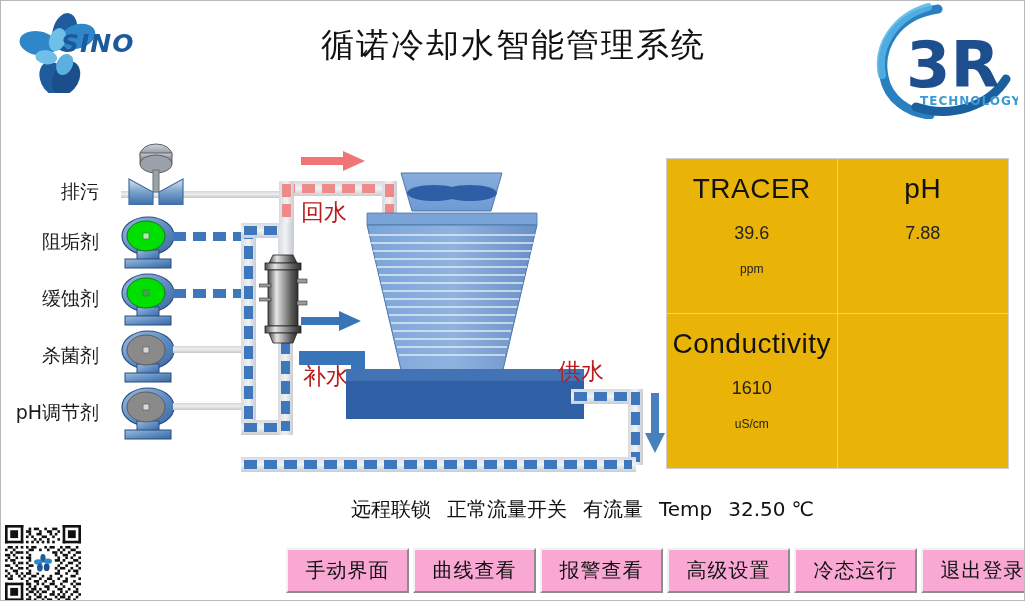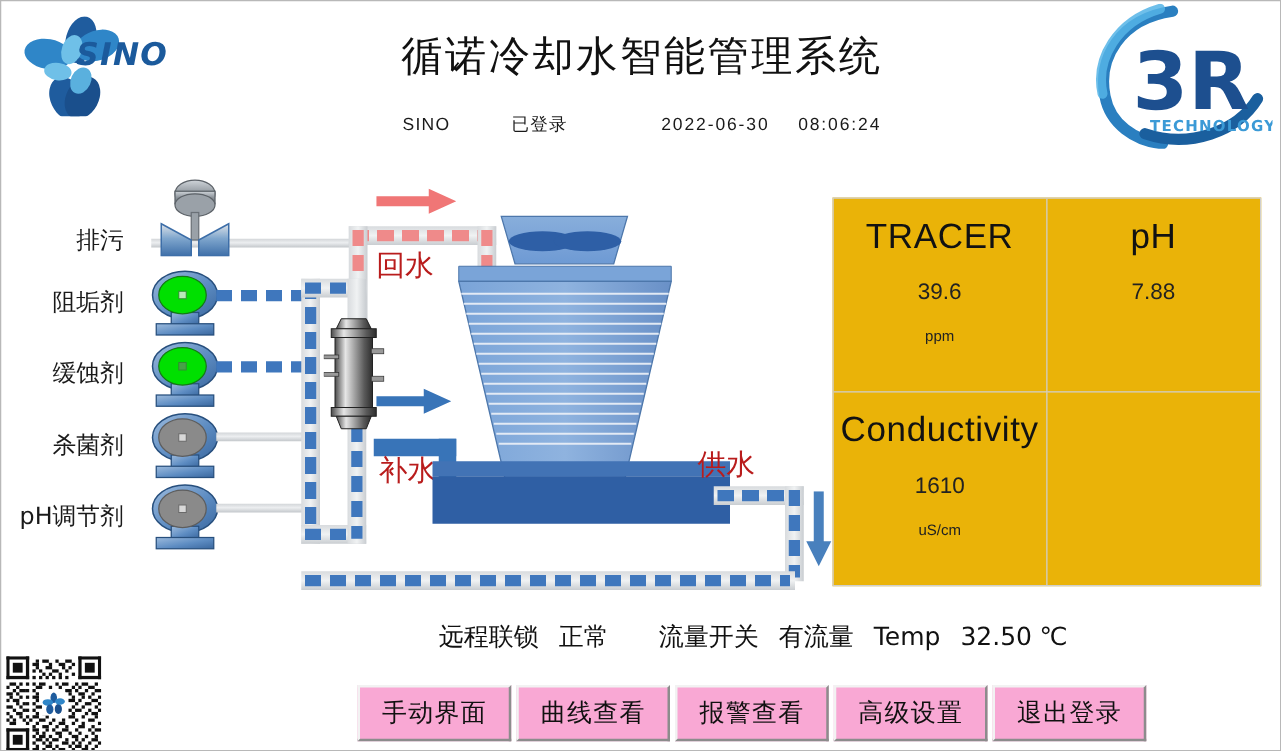--- a/index.html
+++ b/index.html
@@ -169,21 +169,21 @@
     position: absolute;
     left: 350px; top: 495px;
     width: 660px;
     display: flex;
     align-items: baseline;
     font-size: 20px;
     color: #111111;
     font-family: "DejaVu Sans", sans-serif;
   }
   #status-bar .sb { white-space: nowrap; }
-  .sb-gap-lg { margin-right: 40px; }
+  .sb-gap-lg { }
   .sb-gap-sm { margin-right: 16px; }
 
   
   #button-bar {
     position: absolute;
     left: 285px; top: 547px;
     height: 45px;
     display: flex;
   }
   .nav-button {
@@ -237,26 +237,20 @@
         <ellipse cx="23" cy="-10" rx="18" ry="12" fill="#2f86c8" transform="rotate(-18)"></ellipse>
         <ellipse cx="-6" cy="-12" rx="8" ry="12" fill="#6fc0e8" transform="rotate(20)"></ellipse>
         <ellipse cx="-12" cy="6" rx="11" ry="7" fill="#6fc0e8" transform="rotate(8)"></ellipse>
         <ellipse cx="10" cy="8" rx="8" ry="11" fill="#5ab0de" transform="rotate(25)"></ellipse>
       </g>
     </svg>
     <div id="sino-wordmark" data-name="sino-wordmark">SINO</div>
 
     <div id="page-title" data-name="page-title">循诺冷却水智能管理系统</div>
 
-    <div id="header-meta" data-name="header-meta">
-      <span class="meta-user" data-name="login-user">SINO</span>
-      <span class="meta-status" data-name="login-status">已登录</span>
-      <span class="meta-date" data-name="system-date">2022-06-30</span>
-      <span class="meta-time" data-name="system-time">08:06:24</span>
-    </div>
 
     <svg id="tr-logo" viewBox="0 0 150 116" data-name="3r-technology-logo-icon">
       <path d="M70 6 C28 12 10 44 16 74 C20 96 40 110 62 112" fill="none" stroke="#2a7fc0" stroke-width="9" stroke-linecap="round"></path>
       <path d="M60 4 C26 14 8 44 14 72" fill="none" stroke="#55b4e6" stroke-width="8" stroke-linecap="round" opacity="0.85"></path>
       <path d="M48 104 C84 116 122 102 138 76" fill="none" stroke="#1a5f9e" stroke-width="9" stroke-linecap="round"></path>
       <text x="38" y="84" font-family="DejaVu Sans, sans-serif" font-size="64" font-weight="bold" fill="#1d4f8f">3R</text>
       <text x="52" y="102" font-family="DejaVu Sans, sans-serif" font-size="12" font-weight="bold" fill="#3b9ad6" letter-spacing="1">TECHNOLOGY</text>
     </svg>
   </div>
 
@@ -463,20 +457,21 @@
     <span class="sb sb-gap-sm" data-name="temp-label">Temp</span>
     <span class="sb" style="margin-right:6px;" data-name="temp-value">32.50</span>
     <span class="sb" data-name="temp-unit">℃</span>
   </div>
 
   <div id="button-bar" data-name="navigation-button-bar">
     <div class="nav-button" data-name="button-manual-interface">手动界面</div>
     <div class="nav-button" data-name="button-trend-view">曲线查看</div>
     <div class="nav-button" data-name="button-alarm-view">报警查看</div>
     <div class="nav-button" data-name="button-advanced-settings">高级设置</div>
+    <div class="nav-button" data-name="button-cold-start-run">冷态运行</div>
     <div class="nav-button" data-name="button-logout">退出登录</div>
   </div>
 
   <svg id="qr-code" viewBox="0 0 29 29" data-name="qr-code-icon">
     <rect width="29" height="29" fill="#ffffff"></rect>
     <g fill="#111111">
 
       <rect x="0" y="0" width="7" height="1"></rect>
         <rect x="0" y="6" width="7" height="1"></rect>
       <rect x="0" y="0" width="1" height="7"></rect>

